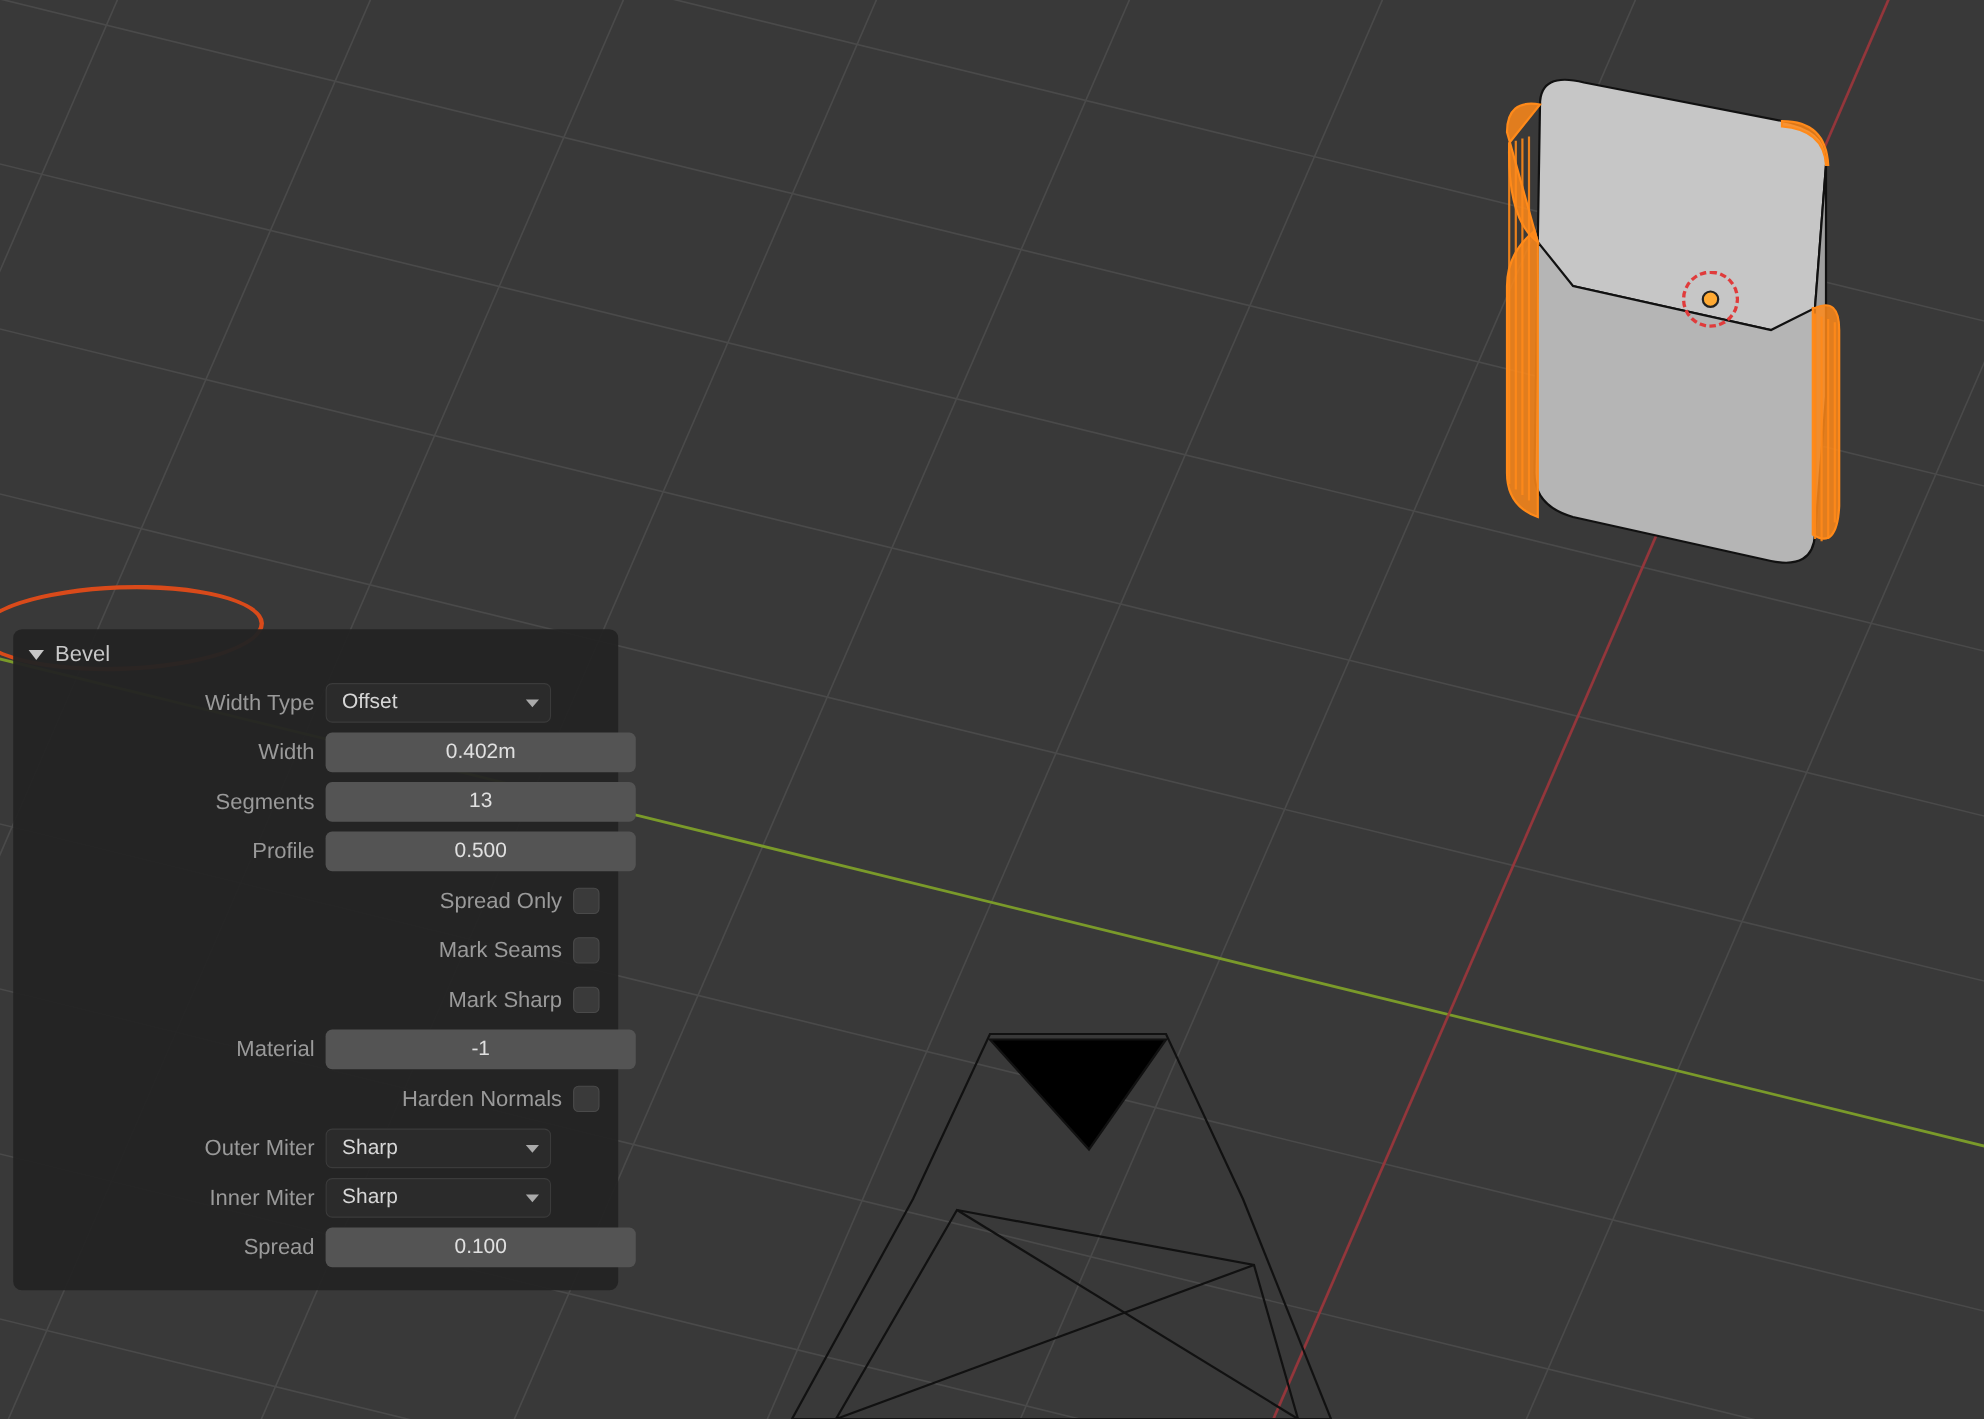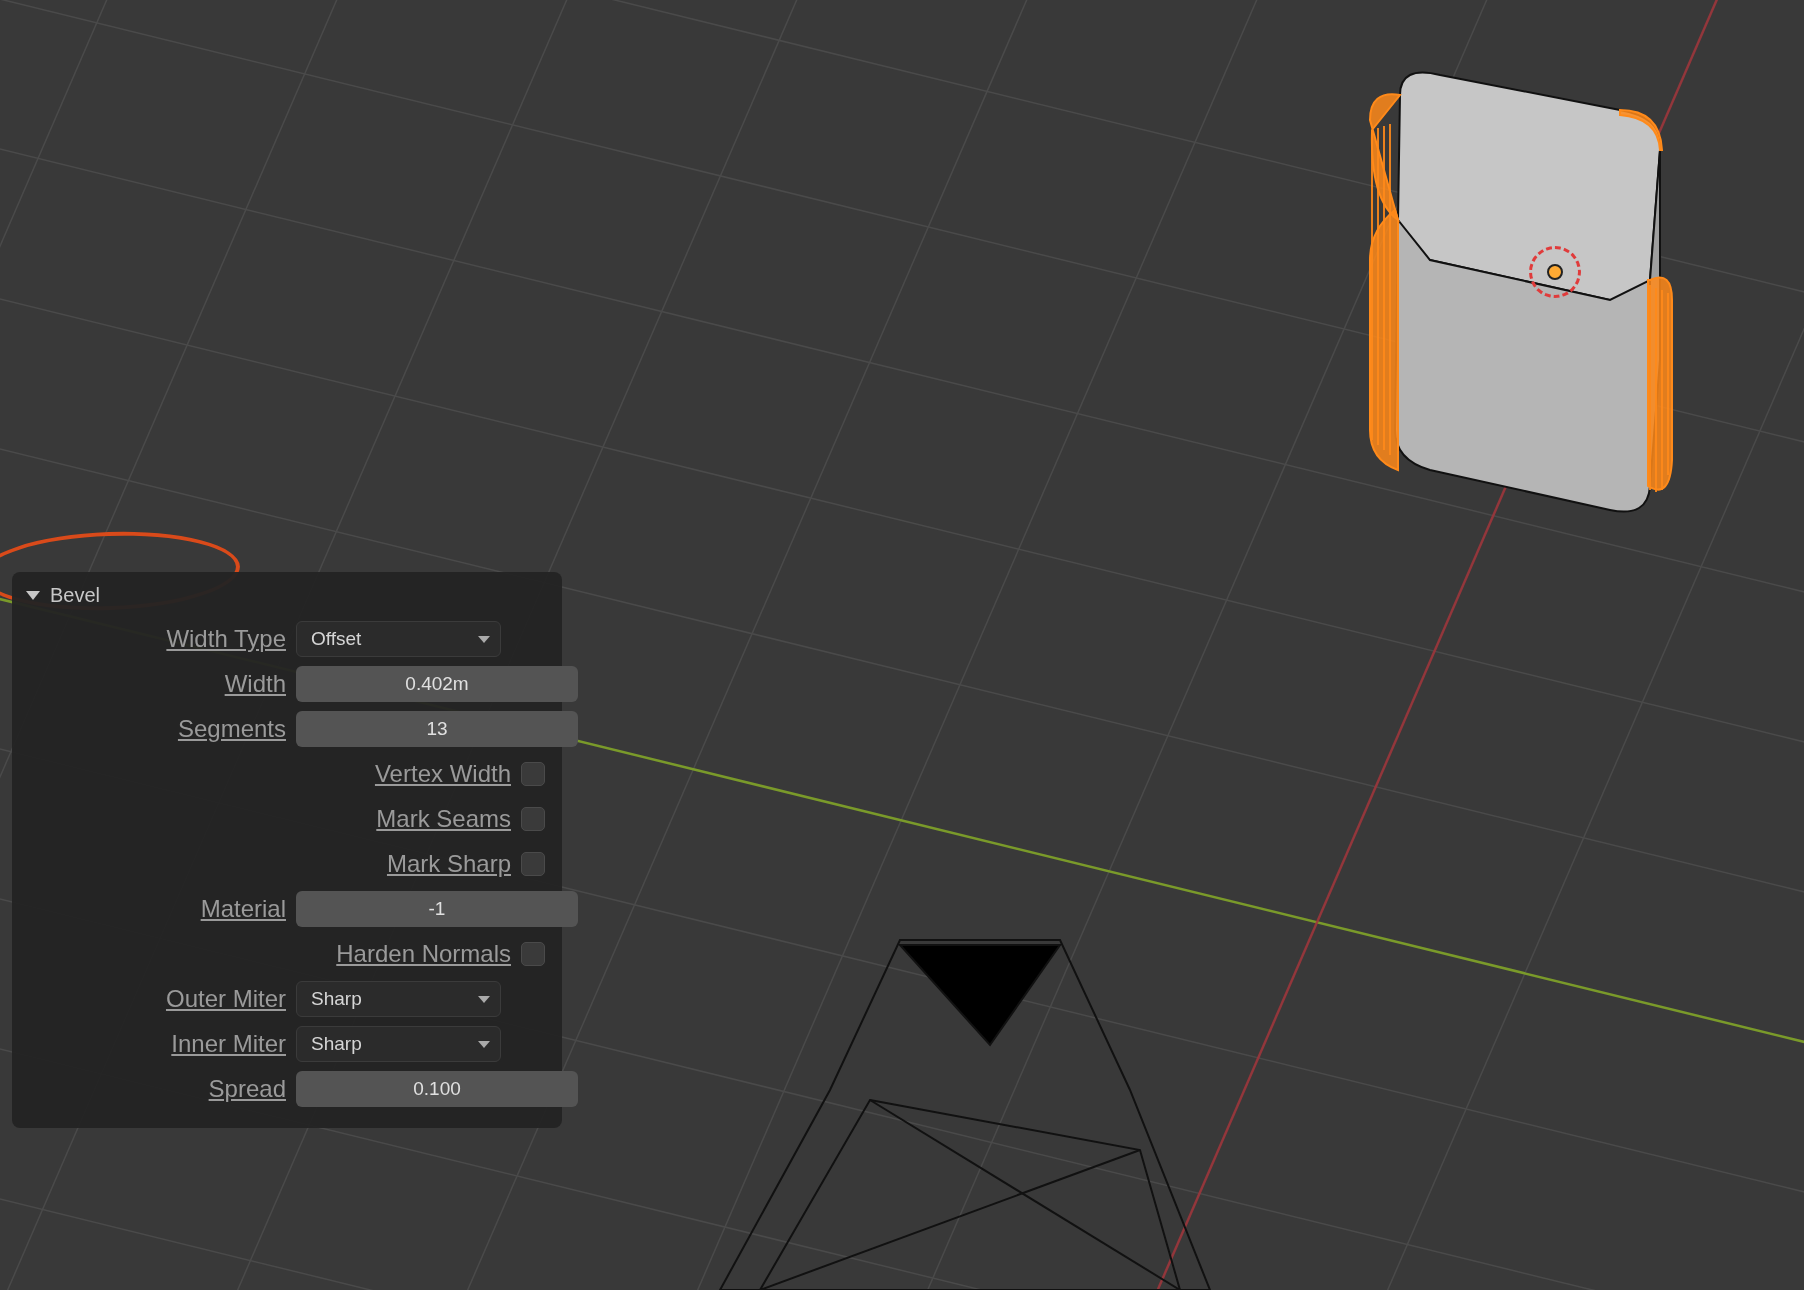--- a/index.html
+++ b/index.html
@@ -48,22 +48,21 @@
     display: flex;
     align-items: center;
     gap: 10px;
     height: 40px;
     margin-bottom: 5px;
   }
   .label {
     flex: 0 0 260px;
     text-align: right;
     color: #9a9a9a;
-    font-size: 24px;
-    text-decoration: underline;
+    font-size: 20px;
   }
   .control {
     flex: 1;
     display: flex;
     align-items: center;
     height: 36px;
   }
   .dropdown, .numfield {
     height: 36px;
     border-radius: 6px;
@@ -251,23 +250,31 @@
 
   <div class="row">
     <div class="label">Segments</div>
     <div class="control">
       <div class="numfield">
         <span>13</span>
       </div>
     </div>
   </div>
 
+  <div class="row">
+    <div class="label">Profile</div>
+    <div class="control">
+      <div class="numfield">
+        <span>0.500</span>
+      </div>
+    </div>
+  </div>
 
   <div class="row row-check">
-    <div class="label">Vertex Width</div>
+    <div class="label">Spread Only</div>
     <div class="control">
       <div class="checkbox"></div>
     </div>
   </div>
   <div class="row row-check">
     <div class="label">Mark Seams</div>
     <div class="control">
       <div class="checkbox"></div>
     </div>
   </div>

